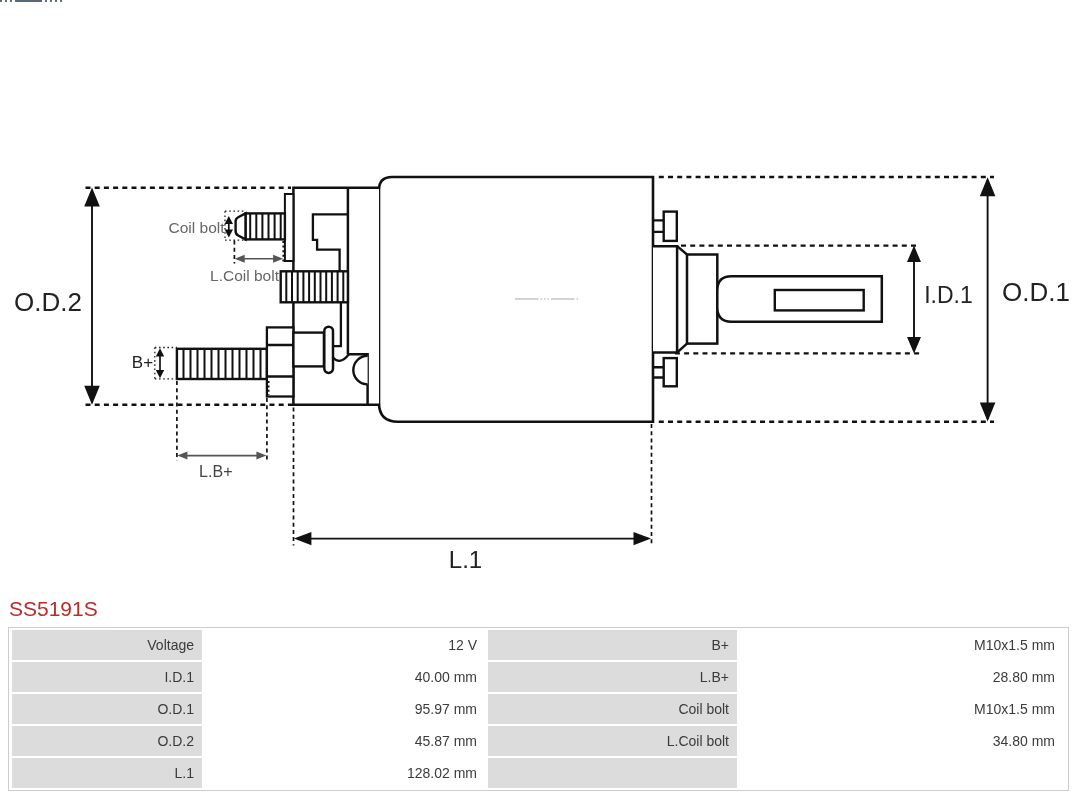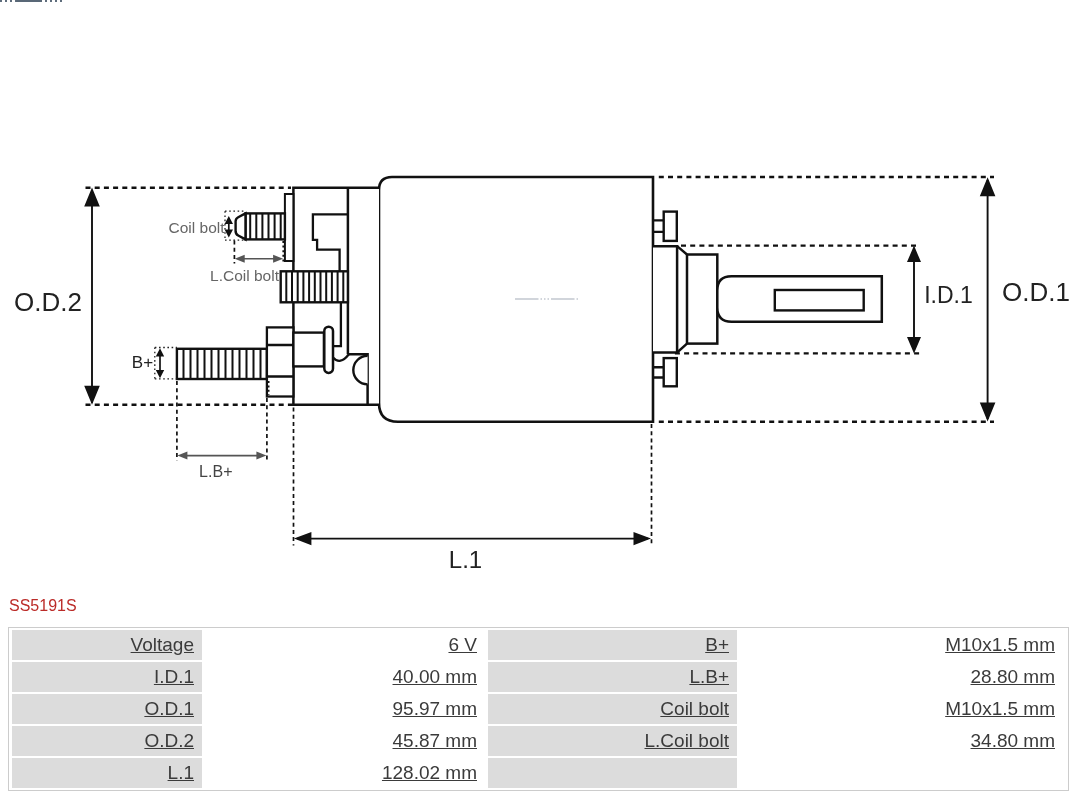--- a/index.html
+++ b/index.html
@@ -1,19 +1,19 @@
 <!DOCTYPE html>
 <html><head>
 <meta charset="utf-8">
 <style>
   html,body{margin:0;padding:0;background:#fff;}
   body{width:1080px;height:799px;position:relative;font-family:"Liberation Sans",sans-serif;overflow:hidden;}
   .abs{position:absolute;}
   svg text{font-family:"Liberation Sans",sans-serif;}
-  table.spec{border-collapse:separate;border-spacing:3px 2.7px;width:1057px;font-size:19px;color:#3b3b3b;table-layout:fixed;text-decoration:underline;}
+  table.spec{border-collapse:separate;border-spacing:3px 2.7px;width:1057px;font-size:14px;color:#3b3b3b;table-layout:fixed;}
   table.spec td{box-sizing:border-box;height:30px;padding:0 8px 0 0;text-align:right;vertical-align:middle;white-space:nowrap;overflow:hidden;}
   td.g{background:#dcdcdc;}
   td.w{background:#ffffff;}
 </style>
 </head>
 <body>
 
 <div class="abs" style="left:0;top:0;width:1080px;height:799px;background:#fff;"></div>
 
 <div class="abs" style="left:0;top:0;width:63px;height:2px;background:repeating-linear-gradient(90deg,#5f6d7c 0 2px,rgba(255,255,255,0) 2px 5px);"></div>
@@ -165,29 +165,29 @@
     <path stroke="#111" fill="none" stroke-width="2.4" stroke-dasharray="2 2.6" d="M 283.6,241 V 262"></path>
     <path stroke="#555" fill="none" stroke-width="1.6" d="M 238,258.8 H 280"></path>
     <path d="M 234.7,258.8 L 244.7,254.8 V 262.8 Z M 283.1,258.8 L 273.1,254.8 V 262.8 Z" fill="#555"></path>
   </g>
 
   <text x="244.5" y="280.9" font-size="15.5" fill="#666" text-anchor="middle">L.Coil bolt</text>
 
   <path stroke="#c2c7cf" stroke-width="1.3" d="M 515,299 H 580" stroke-dasharray="22 0.01 1.5 2 1.5 2 1.5 2 1.5 2"></path>
 </svg>
 
-<div class="abs" style="left:9px;top:597px;font-size:16px;color:#bb2b28;">SS5191S</div>
+<div class="abs" style="left:9px;top:597px;font-size:21px;color:#bb2b28;">SS5191S</div>
 
 <div class="abs" style="left:8px;top:627px;width:1059px;border:1px solid #ccc;">
 <table class="spec">
 
   <tbody>
         <tr>
     <td class="g" style="width:190px;">Voltage</td>
-    <td class="w" style="width:280px;">6 V</td>
+    <td class="w" style="width:280px;">12 V</td>
     <td class="g" style="width:249px;">B+</td>
     <td class="w">M10x1.5 mm</td>
   </tr>
 
   <tr>
     <td class="g">I.D.1</td>
     <td class="w">40.00 mm</td>
     <td class="g">L.B+</td>
     <td class="w">28.80 mm</td>
   </tr>

